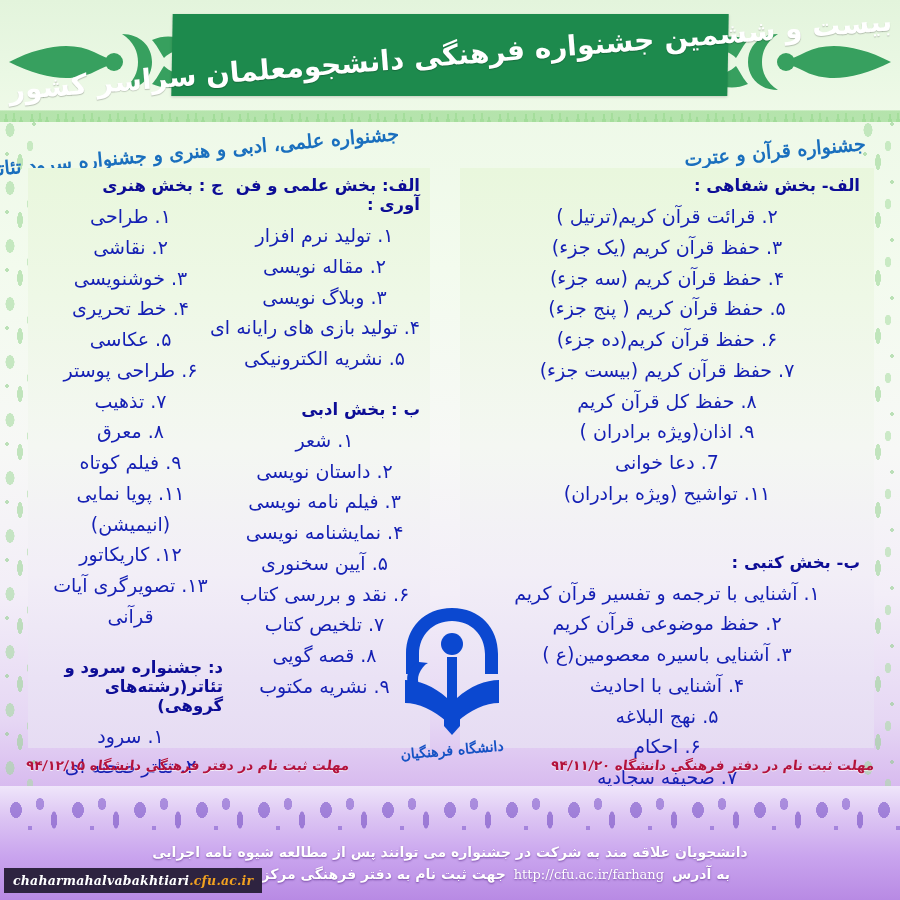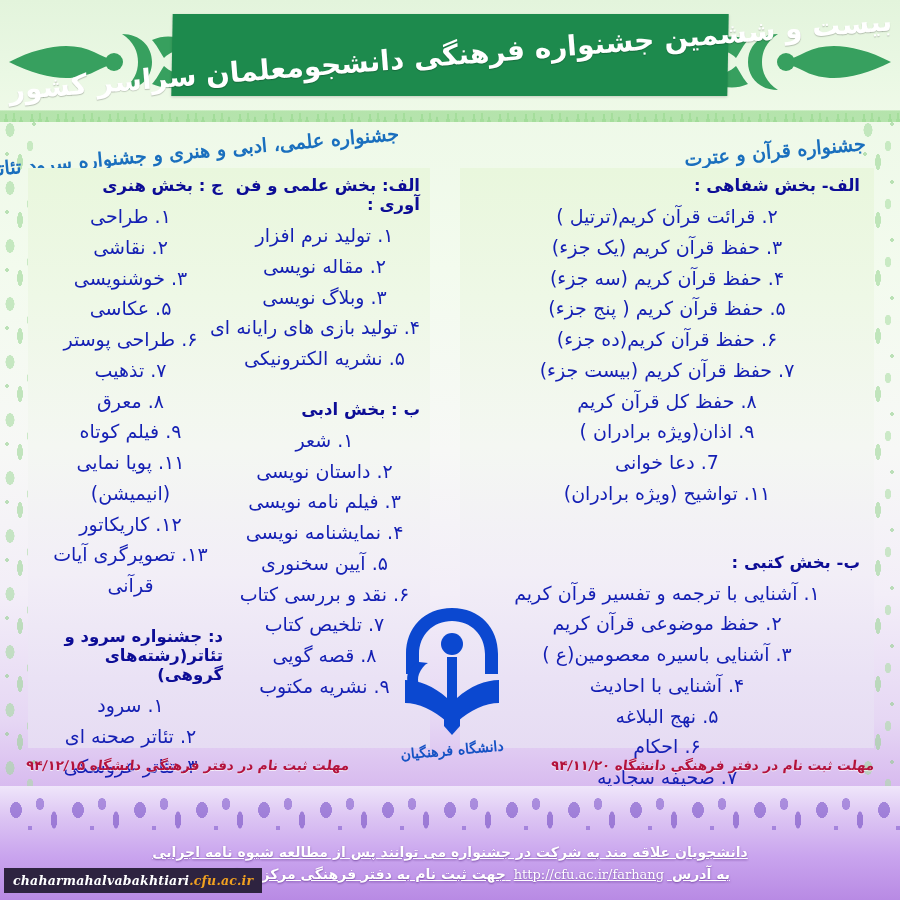--- a/index.html
+++ b/index.html
@@ -243,21 +243,21 @@
     left: 0; top: 842px;
     width: 900px;
     text-align: center;
     color: #ffffff;
     font-size: 14px;
     font-weight: bold;
     line-height: 1.55;
     font-family: "DejaVu Sans", sans-serif;
     text-shadow: 0 1px 2px rgba(60,10,110,.55);
   }
-  .footer-line { display: block; text-decoration: underline; }
+  .footer-line { display: block; }
   .url-inline {
     font-family: "DejaVu Serif", serif;
     font-size: 13px;
     font-weight: normal;
     direction: ltr;
     unicode-bidi: embed;
     padding: 0 3px;
   }
 
   .watermark {
@@ -373,20 +373,21 @@
           <li>۹. نشریه مکتوب</li>
         </ul>
       </div>
 
       <div class="col">
         <h2 class="sec lead">ج : بخش هنری</h2>
         <ul class="items wrap">
           <li>۱. طراحی</li>
           <li>۲. نقاشی</li>
           <li>۳. خوشنویسی</li>
+          <li>۴. خط تحریری</li>
           <li>۵. عکاسی</li>
           <li>۶. طراحی پوستر</li>
           <li>۷. تذهیب</li>
           <li>۸. معرق</li>
           <li>۹. فیلم کوتاه</li>
           <li>۱۱. پویا نمایی (انیمیشن)</li>
           <li>۱۲. کاریکاتور</li>
           <li>۱۳. تصویرگری آیات قرآنی</li>
         </ul>
 

